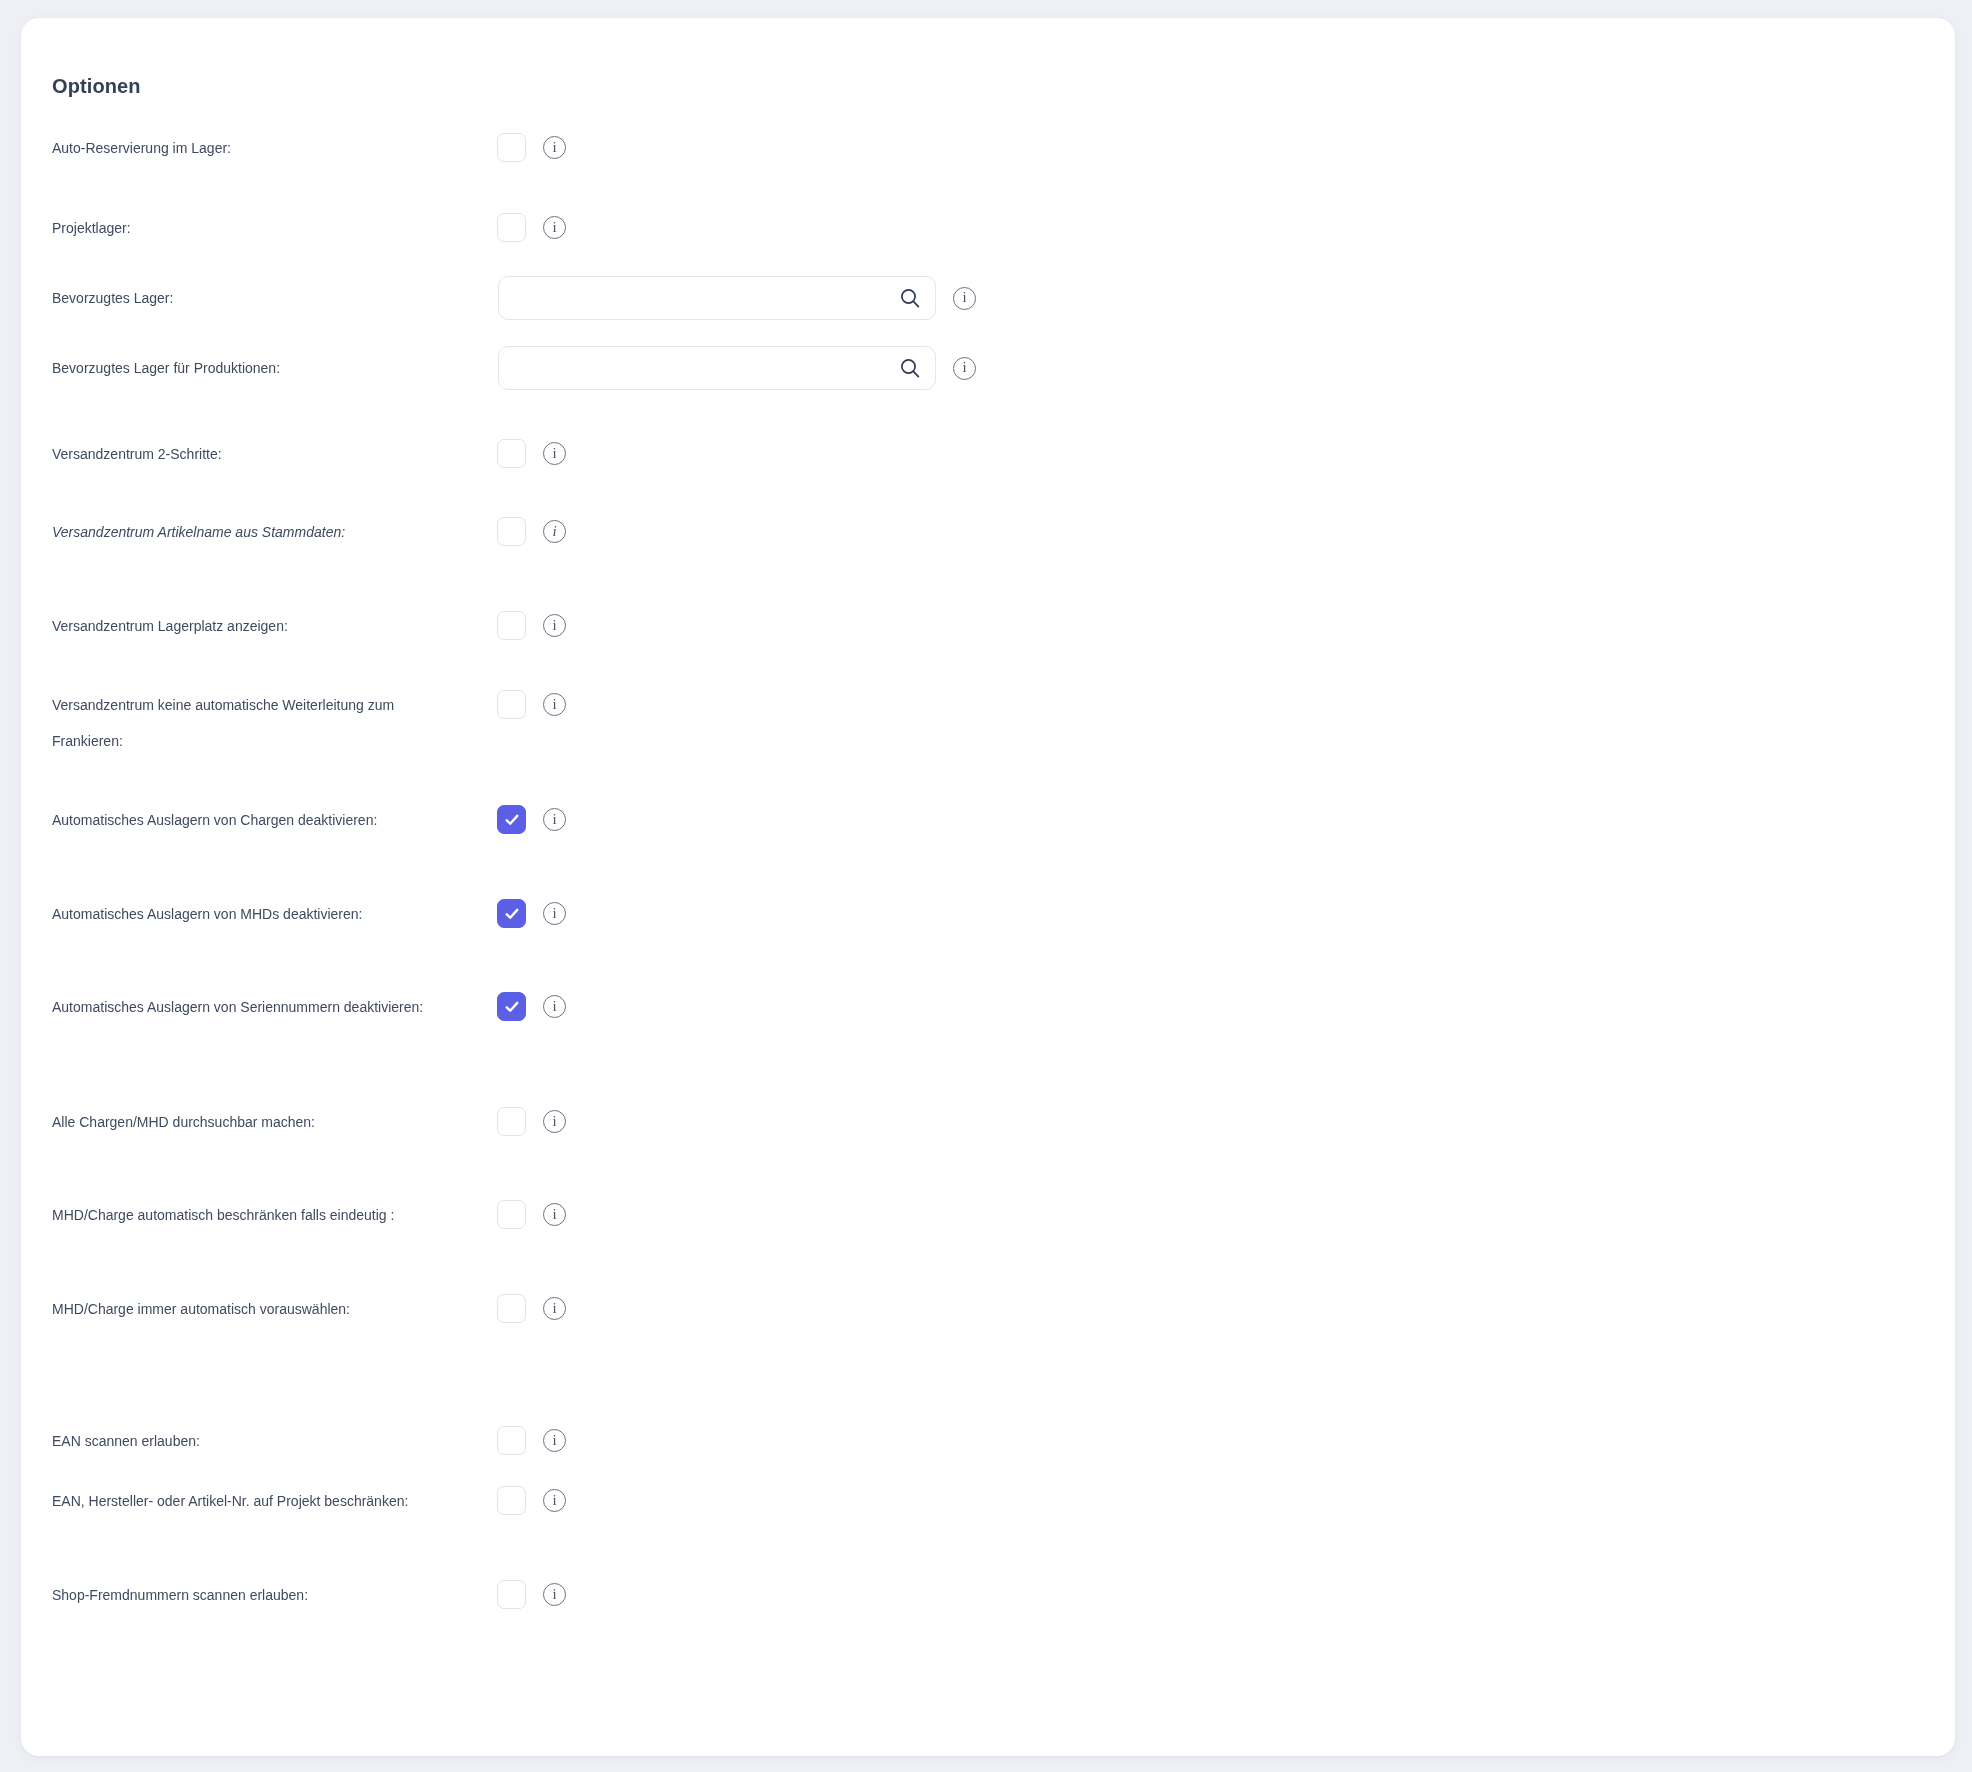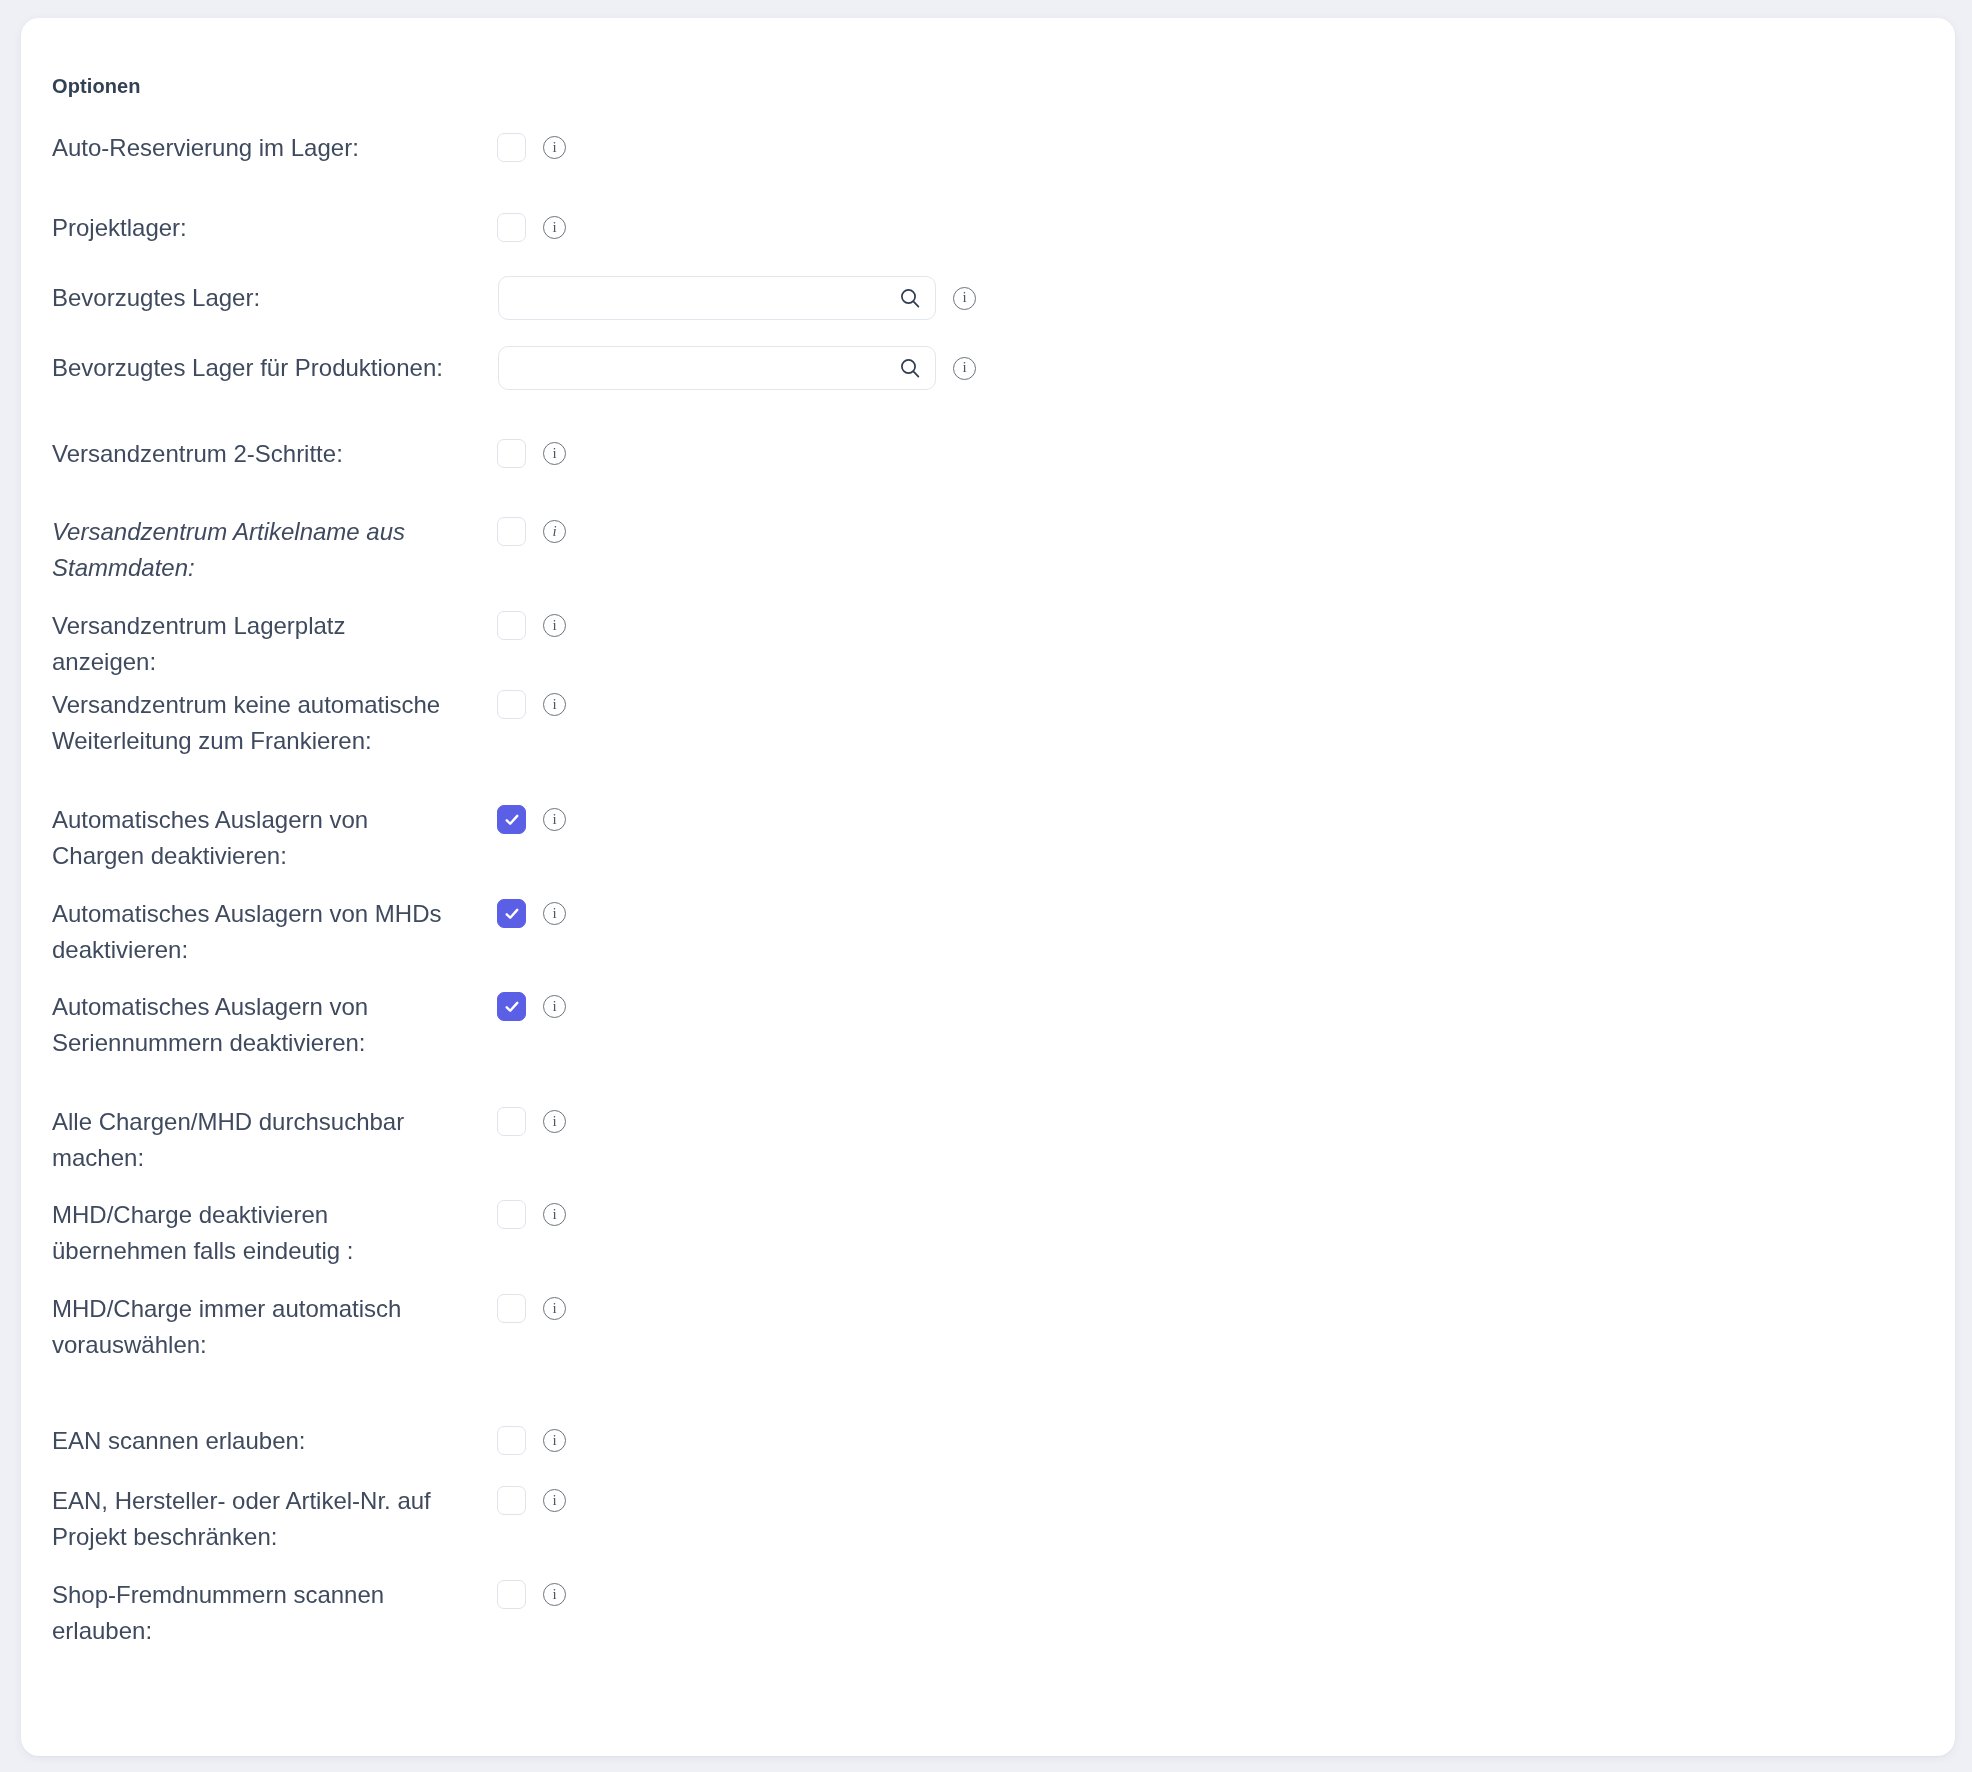--- a/index.html
+++ b/index.html
@@ -61,21 +61,21 @@
     position: relative;
     display: flex;
     align-items: flex-start;
     min-height: 38px;
   }
 
   .option-label {
     position: absolute;
     left: 31px;
     width: 404px;
-    font-size: 24px;
+    font-size: 14px;
     line-height: 36px;
     color: #3f4a5f;
     font-weight: 400;
   }
 
   .ctrl-slot {
     position: absolute;
     left: 454px;
     display: flex;
     align-items: center;
@@ -271,21 +271,21 @@
           </div>
         </div>
         <div class="option-row" style="position: absolute; top: 990px; left: 0px; right: 0px;">
           <div class="option-label">Alle Chargen/MHD durchsuchbar machen:</div>
           <div class="ctrl-slot" style="left: 476px; top: 3px;">
             <span class="cbox"></span>
             <span class="info-icon">i</span>
           </div>
         </div>
         <div class="option-row" style="position: absolute; top: 1083px; left: 0px; right: 0px;">
-          <div class="option-label">MHD/Charge deaktivieren übernehmen falls eindeutig :</div>
+          <div class="option-label">MHD/Charge automatisch beschränken falls eindeutig :</div>
           <div class="ctrl-slot" style="left: 476px; top: 3px;">
             <span class="cbox"></span>
             <span class="info-icon">i</span>
           </div>
         </div>
         <div class="option-row" style="position: absolute; top: 1177px; left: 0px; right: 0px;">
           <div class="option-label">MHD/Charge immer automatisch vorauswählen:</div>
           <div class="ctrl-slot" style="left: 476px; top: 3px;">
             <span class="cbox"></span>
             <span class="info-icon">i</span>

